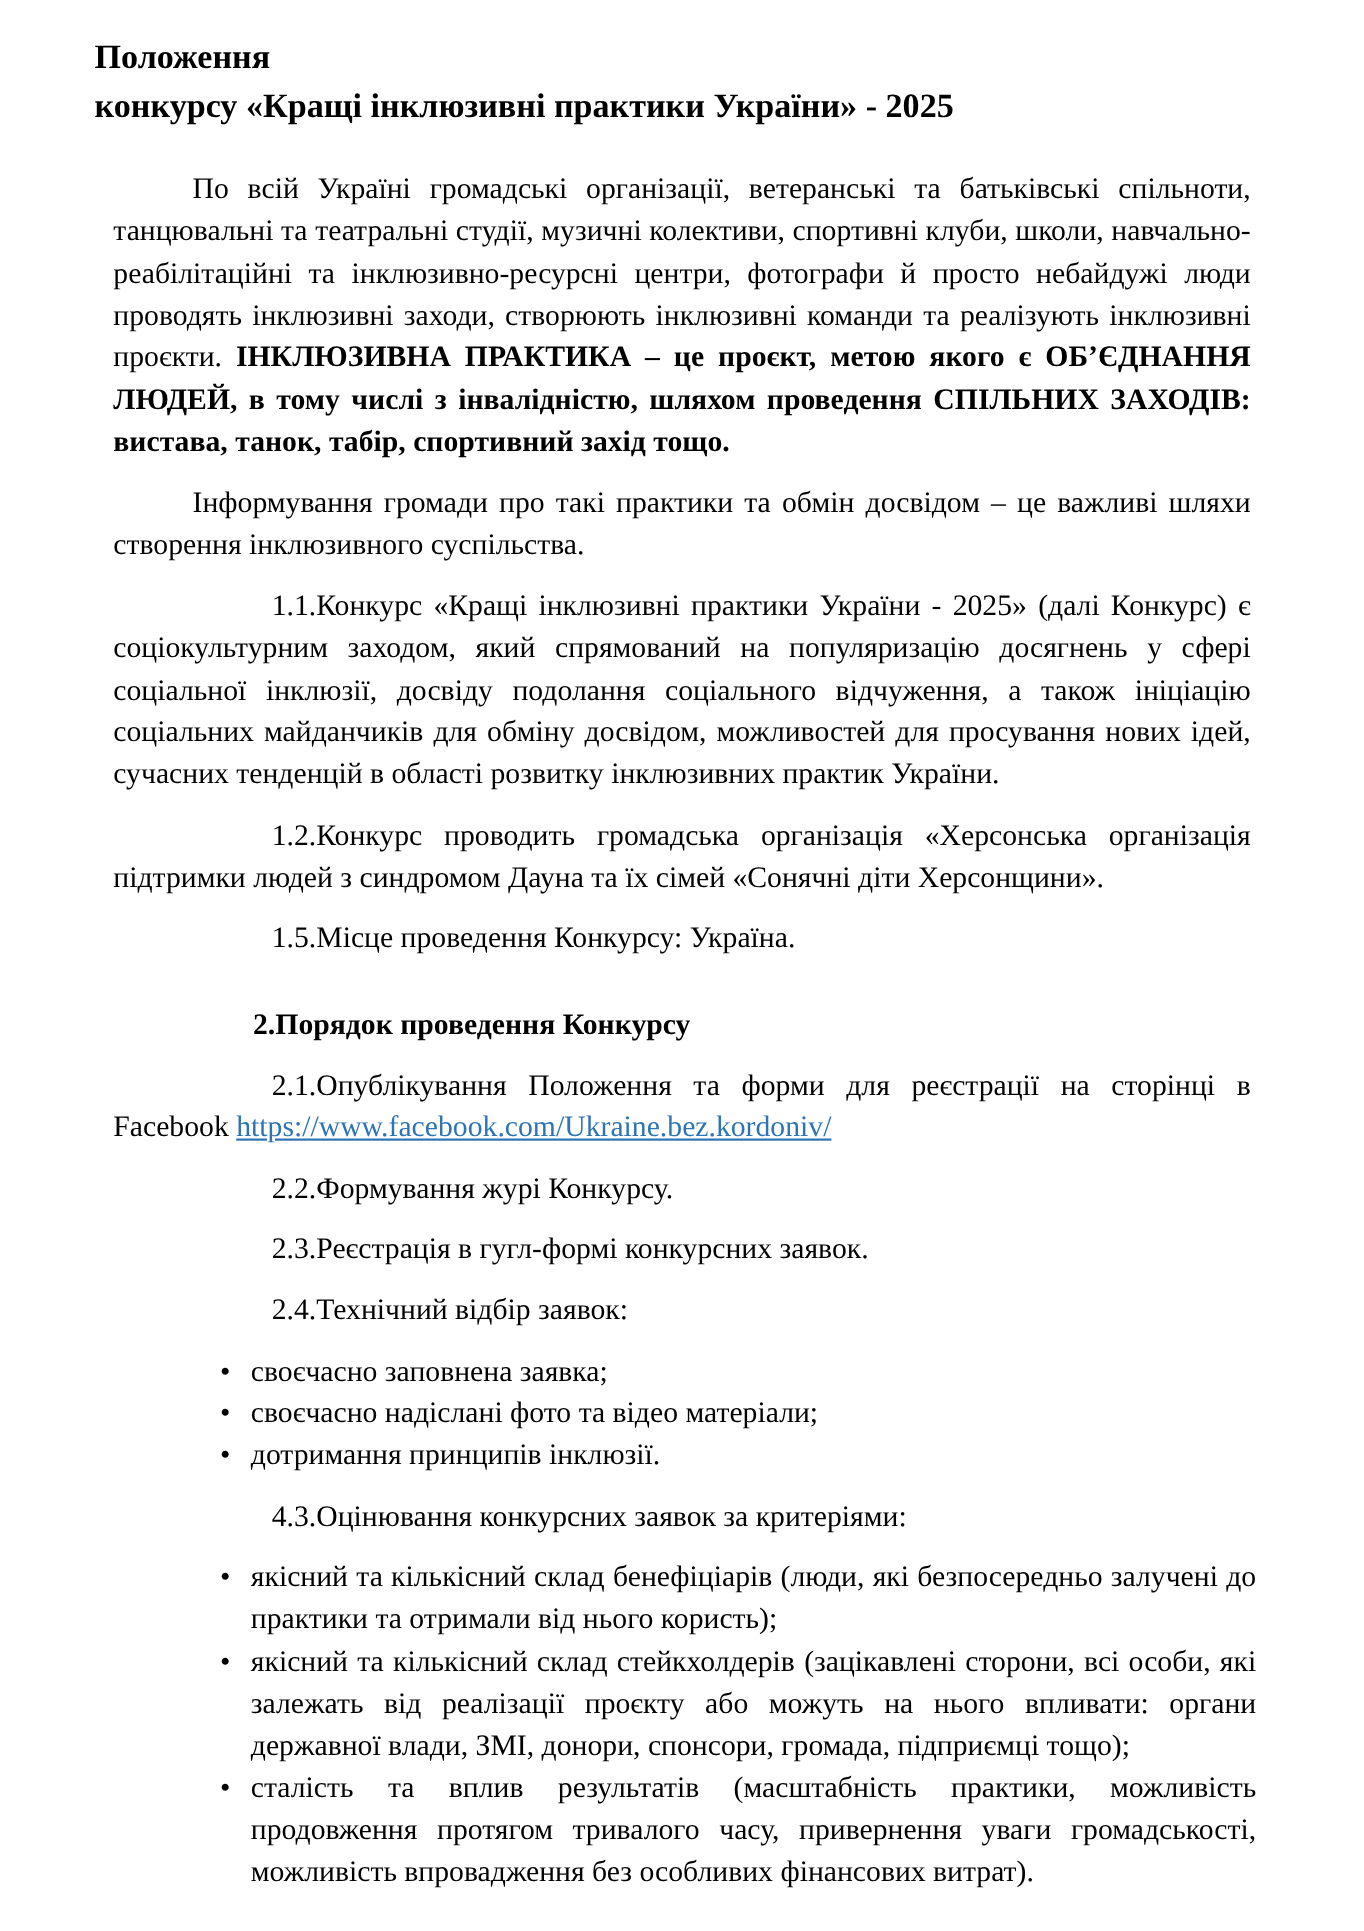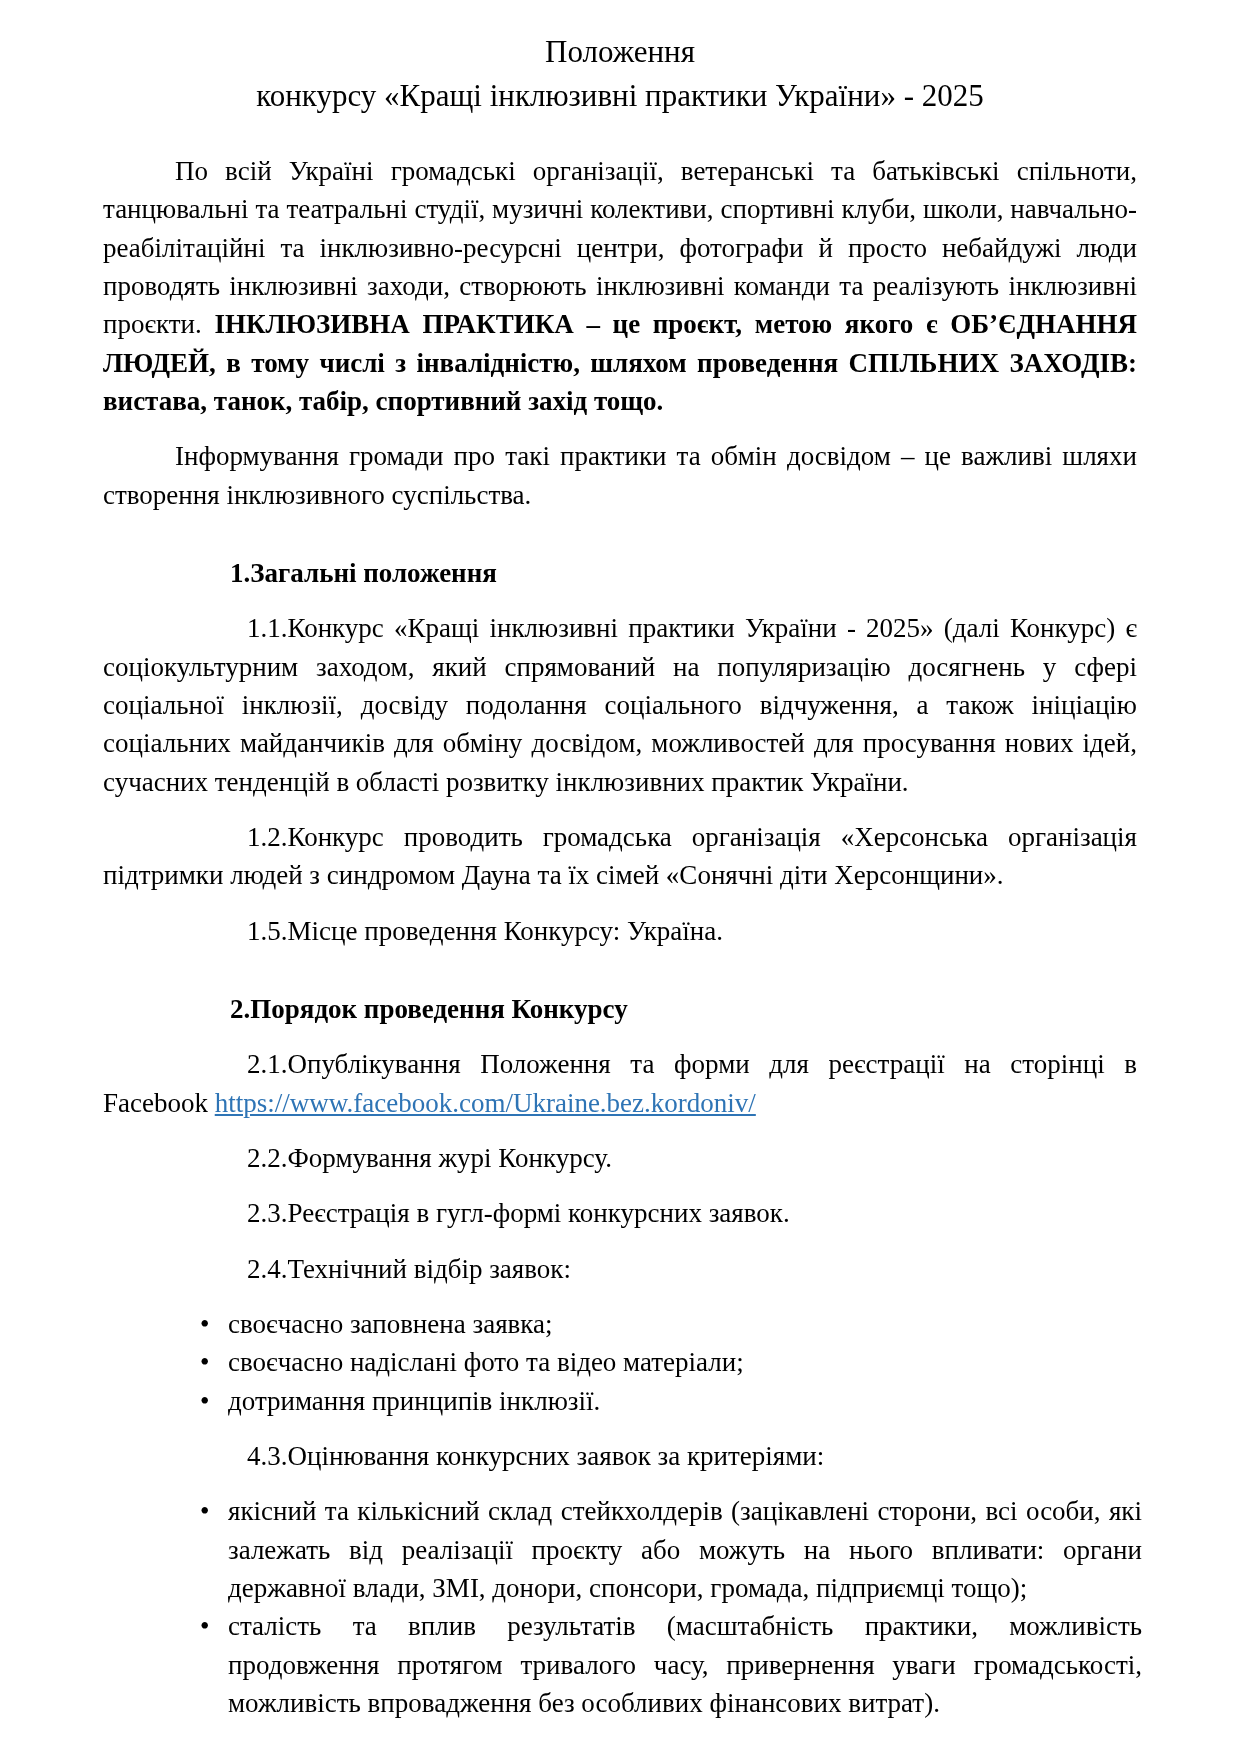--- a/index.html
+++ b/index.html
@@ -12,22 +12,21 @@
     min-height: 1755px;
     box-sizing: border-box;
     padding: 30px 86px 40px 86px;
     background: #ffffff;
     color: #000000;
     font-family: "Liberation Serif", "DejaVu Serif", serif;
     font-size: 27px;
     line-height: 1.42;
   }
   .title {
-    text-align: center;
-    font-weight: normal;
+    font-weight: bold;
     font-size: 31px;
     line-height: 1.42;
     margin-bottom: 34px;
   }
   .para {
     margin: 17px;
     text-align: justify;
     text-indent: 72px;
   }
   .b { font-weight: bold; }
@@ -71,21 +70,20 @@
 
   <div class="title">
     <div>Положення</div>
     <div>конкурсу «Кращі інклюзивні практики України» - 2025</div>
   </div>
 
   <p class="para"><span>По всій Україні громадські організації, ветеранські та батьківські спільноти, танцювальні та театральні студії, музичні колективи, спортивні клуби, школи, навчально-реабілітаційні та інклюзивно-ресурсні центри, фотографи й просто небайдужі люди проводять інклюзивні заходи, створюють інклюзивні команди та реалізують інклюзивні проєкти. </span><span class="b">ІНКЛЮЗИВНА ПРАКТИКА – це проєкт, метою якого є ОБ’ЄДНАННЯ ЛЮДЕЙ, в тому числі з інвалідністю, шляхом проведення СПІЛЬНИХ ЗАХОДІВ: вистава, танок, табір, спортивний захід тощо.</span></p>
 
   <p class="para">Інформування громади про такі практики та обмін досвідом – це важливі шляхи створення інклюзивного суспільства.</p>
 
-  <p class="sec-heading"><span class="num">1.</span><span>Загальні положення</span></p>
 
   <p class="para"><span class="num">1.1.</span><span>Конкурс «Кращі інклюзивні практики України - 2025» (далі Конкурс) є соціокультурним заходом, який спрямований на популяризацію досягнень у сфері соціальної інклюзії, досвіду подолання соціального відчуження, а також ініціацію соціальних майданчиків для обміну досвідом, можливостей для просування нових ідей, сучасних тенденцій в області розвитку інклюзивних практик України.</span></p>
 
   <p class="para"><span class="num">1.2.</span><span>Конкурс проводить громадська організація «Херсонська організація підтримки людей з синдромом Дауна та їх сімей «Сонячні діти Херсонщини».</span></p>
 
 
 
   <p class="para"><span class="num">1.5.</span><span>Місце проведення Конкурсу: Україна.</span></p>
 
   <p class="sec-heading"><span class="num">2.</span><span>Порядок проведення Конкурсу</span></p>
@@ -100,17 +98,18 @@
 
   <ul class="bullets">
     <li>своєчасно заповнена заявка;</li>
     <li>своєчасно надіслані фото та відео матеріали;</li>
     <li>дотримання принципів інклюзії.</li>
   </ul>
 
   <p class="para"><span class="num">4.3.</span><span>Оцінювання конкурсних заявок за критеріями:</span></p>
 
   <ul class="bullets">
+    <li>якісний та кількісний склад бенефіціарів (люди, які безпосередньо залучені до практики та отримали від нього користь);</li>
     <li>якісний та кількісний склад стейкхолдерів (зацікавлені сторони, всі особи, які залежать від реалізації проєкту або можуть на нього впливати: органи державної влади, ЗМІ, донори, спонсори, громада, підприємці тощо);</li>
     <li>сталість та вплив результатів (масштабність практики, можливість продовження протягом тривалого часу, привернення уваги громадськості, можливість впровадження без особливих фінансових витрат).</li>
   </ul>
 
 </div>
 
 </body></html>

